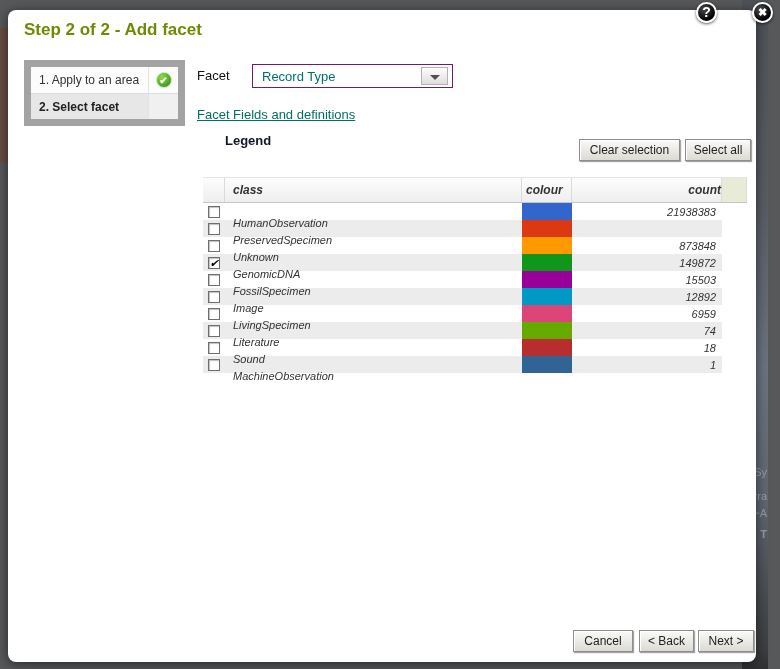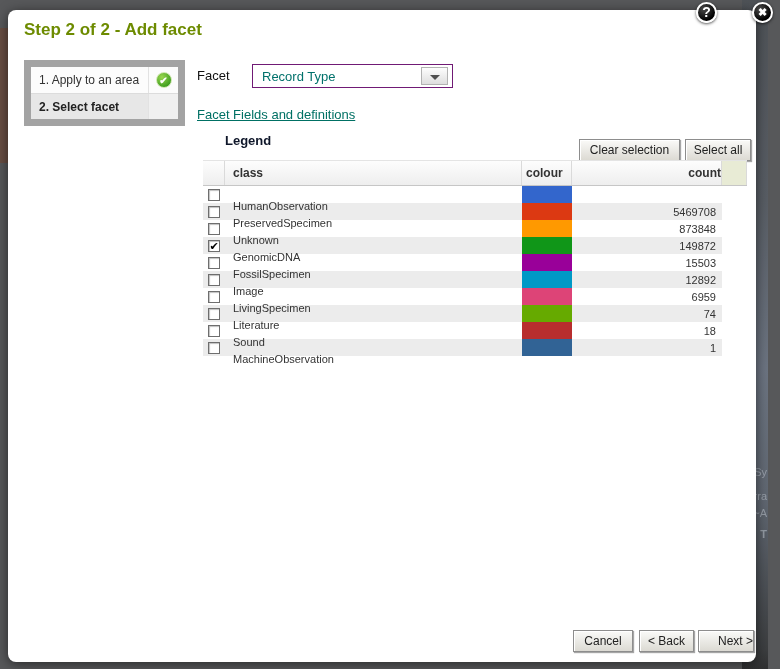--- a/index.html
+++ b/index.html
@@ -59,24 +59,24 @@
   .legend-label { position:absolute; left:189px; top:123px; font-size:13px; font-weight:bold; color:#0f172a;margin-left:28px; }
 
   
   .bevel-btn { position:absolute; height:22px; font-family:"Liberation Sans",sans-serif; font-size:12px; color:#222;
     background:linear-gradient(#fafaf8,#dcdad3); border:1px solid #8d8d8d; text-align:center;
     box-shadow:inset 1px 1px 0 #ffffff, 1px 1px 1px rgba(0,0,0,.35); cursor:pointer; line-height:20px; }
   .clear-btn { left:571px; top:129px; width:101px; }
   .selectall-btn { left:677px; top:129px; width:66px; }
   .cancel-btn { left:565px; top:620px; width:60px; }
   .back-btn { left:631px; top:620px; width:55px; }
-  .next-btn { left:690px; top:620px; width:56px;text-align:right; }
-
-  
-  .legend-table { position:absolute; left:195px; top:150px; width:544px; font-size:11px; color:#333; }
+  .next-btn { left:690px; top:620px; width:56px; }
+
+  
+  .legend-table { position:absolute; left:195px; top:167px; width:544px; font-size:11px; color:#333;font-style:italic; }
   .lt-header { display:flex; height:26px; background:linear-gradient(#fdfdfd,#eeeeee);
     border-bottom:1px solid #c6c6c6; border-top:1px solid #e4e4e4; font-size:12px; font-weight:bold; color:#333; }
   .lt-header .hc { display:flex; align-items:center; border-right:1px solid #dadada; }
   .hc-cb { width:22px; }
   .hc-class { width:297px; padding-left:8px; }
   .hc-colour { width:50px; justify-content:flex-start; padding-left:4px; }
   .hc-count { width:150px; justify-content:flex-end; }
   .hc-spacer { width:25px; background:#e8ebd5; border-right:none; }
   .lt-body { width:519px; }
   .lt-row { display:flex; align-items:stretch; height:17px; background:#fff; cursor:default; }
@@ -140,28 +140,28 @@
         <span class="hc hc-count">count</span>
         <span class="hc hc-spacer"></span>
       </div>
       <div class="lt-body">
           <div class="lt-row">
     <span class="cell-cb">
       <span class="cbx"></span>
     </span>
     <span class="cell-class">HumanObservation</span>
     <span class="cell-colour" style="background: rgb(51, 102, 204);"></span>
+    <span class="cell-count">21938383</span>
   </div>
           <div class="lt-row alt">
     <span class="cell-cb">
       <span class="cbx"></span>
     </span>
     <span class="cell-class">PreservedSpecimen</span>
     <span class="cell-colour" style="background: rgb(220, 57, 18);"></span>
-    <span class="cell-count">5469708</span>
   </div>
           <div class="lt-row">
     <span class="cell-cb">
       <span class="cbx"></span>
     </span>
     <span class="cell-class">Unknown</span>
     <span class="cell-colour" style="background: rgb(255, 153, 0);"></span>
     <span class="cell-count">873848</span>
   </div>
           <div class="lt-row alt">

